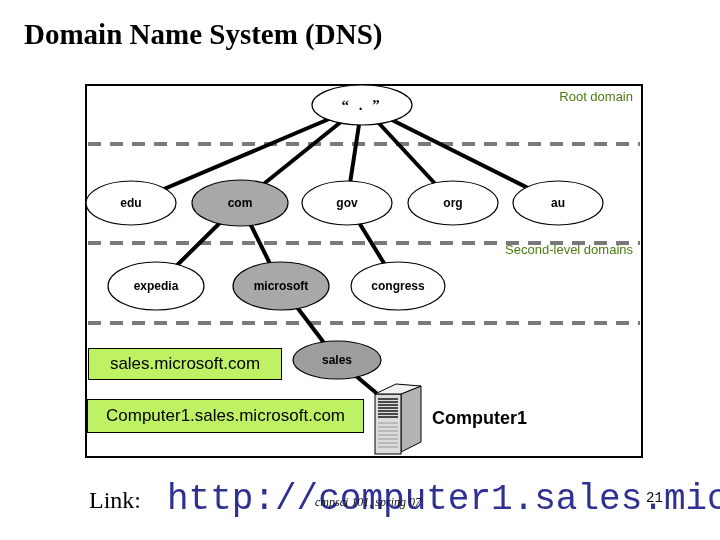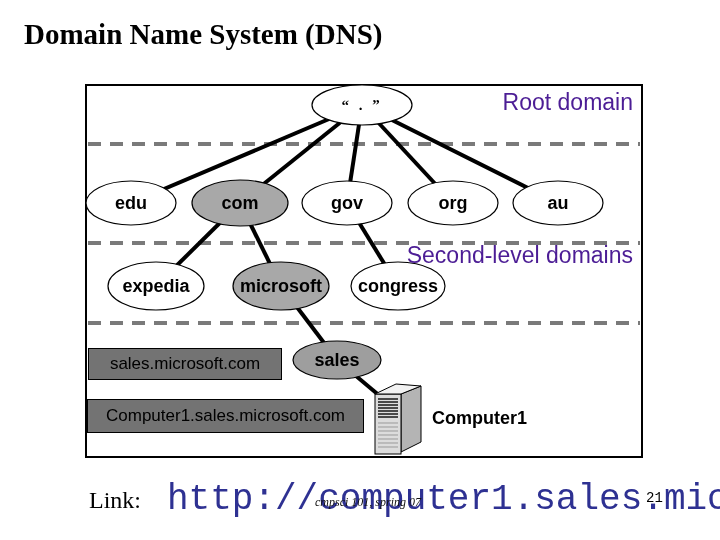--- a/index.html
+++ b/index.html
@@ -2,25 +2,25 @@
 <html><head>
 <meta charset="utf-8">
 <style>
   html,body{margin:0;padding:0;background:#fff;}
   #slide{position:relative;width:720px;height:540px;background:#ffffff;overflow:hidden;
          font-family:"Liberation Sans",sans-serif;}
   #title{position:absolute;left:24px;top:18px;font-family:"Liberation Serif",serif;
          font-weight:bold;font-size:29px;color:#000;}
   #frame{position:absolute;left:85px;top:84px;width:558px;height:374px;}
   #frame svg{position:absolute;left:0;top:0;}
-  .elabel{position:absolute;transform:translate(-50%,-50%);font-size:18px;font-weight:bold;
+  .elabel{position:absolute;transform:translate(-50%,-50%);font-size:12px;font-weight:bold;
           color:#000;white-space:nowrap;}
   .root-label{font-family:"Liberation Serif",serif;font-size:15px;letter-spacing:3px;}
-  .lvl{position:absolute;right:10px;font-size:23px;color:#4c1d95;white-space:nowrap;text-align:right;}
-  .nbox{position:absolute;background:#737373;border:1px solid #000;text-align:center;
+  .lvl{position:absolute;right:10px;font-size:13px;color:#4d7c0f;white-space:nowrap;text-align:right;}
+  .nbox{position:absolute;background:#bef264;border:1px solid #000;text-align:center;
         font-size:17px;color:#000;white-space:nowrap;}
   #computer1-label{position:absolute;left:347px;top:324px;font-size:18px;font-weight:bold;color:#000;}
   #footer-link-label{position:absolute;left:89px;top:487px;font-family:Liberation Serif, serif;
         font-size:24px;color:#000;}
   #footer-link-url{position:absolute;left:167px;top:479px;font-family:Liberation Mono, monospace;
         font-size:36px;color:#2e3192;text-decoration:none;z-index:1;}
   #footer-note{position:absolute;left:368px;top:495px;transform:translateX(-50%);
         font-family:"Liberation Serif",serif;font-size:12px;color:#111;z-index:2;white-space:nowrap;font-style:italic;}
   #page-number{position:absolute;left:646px;top:490px;font-family:Liberation Mono, monospace;
         font-size:14px;color:#000;text-align:center;}

